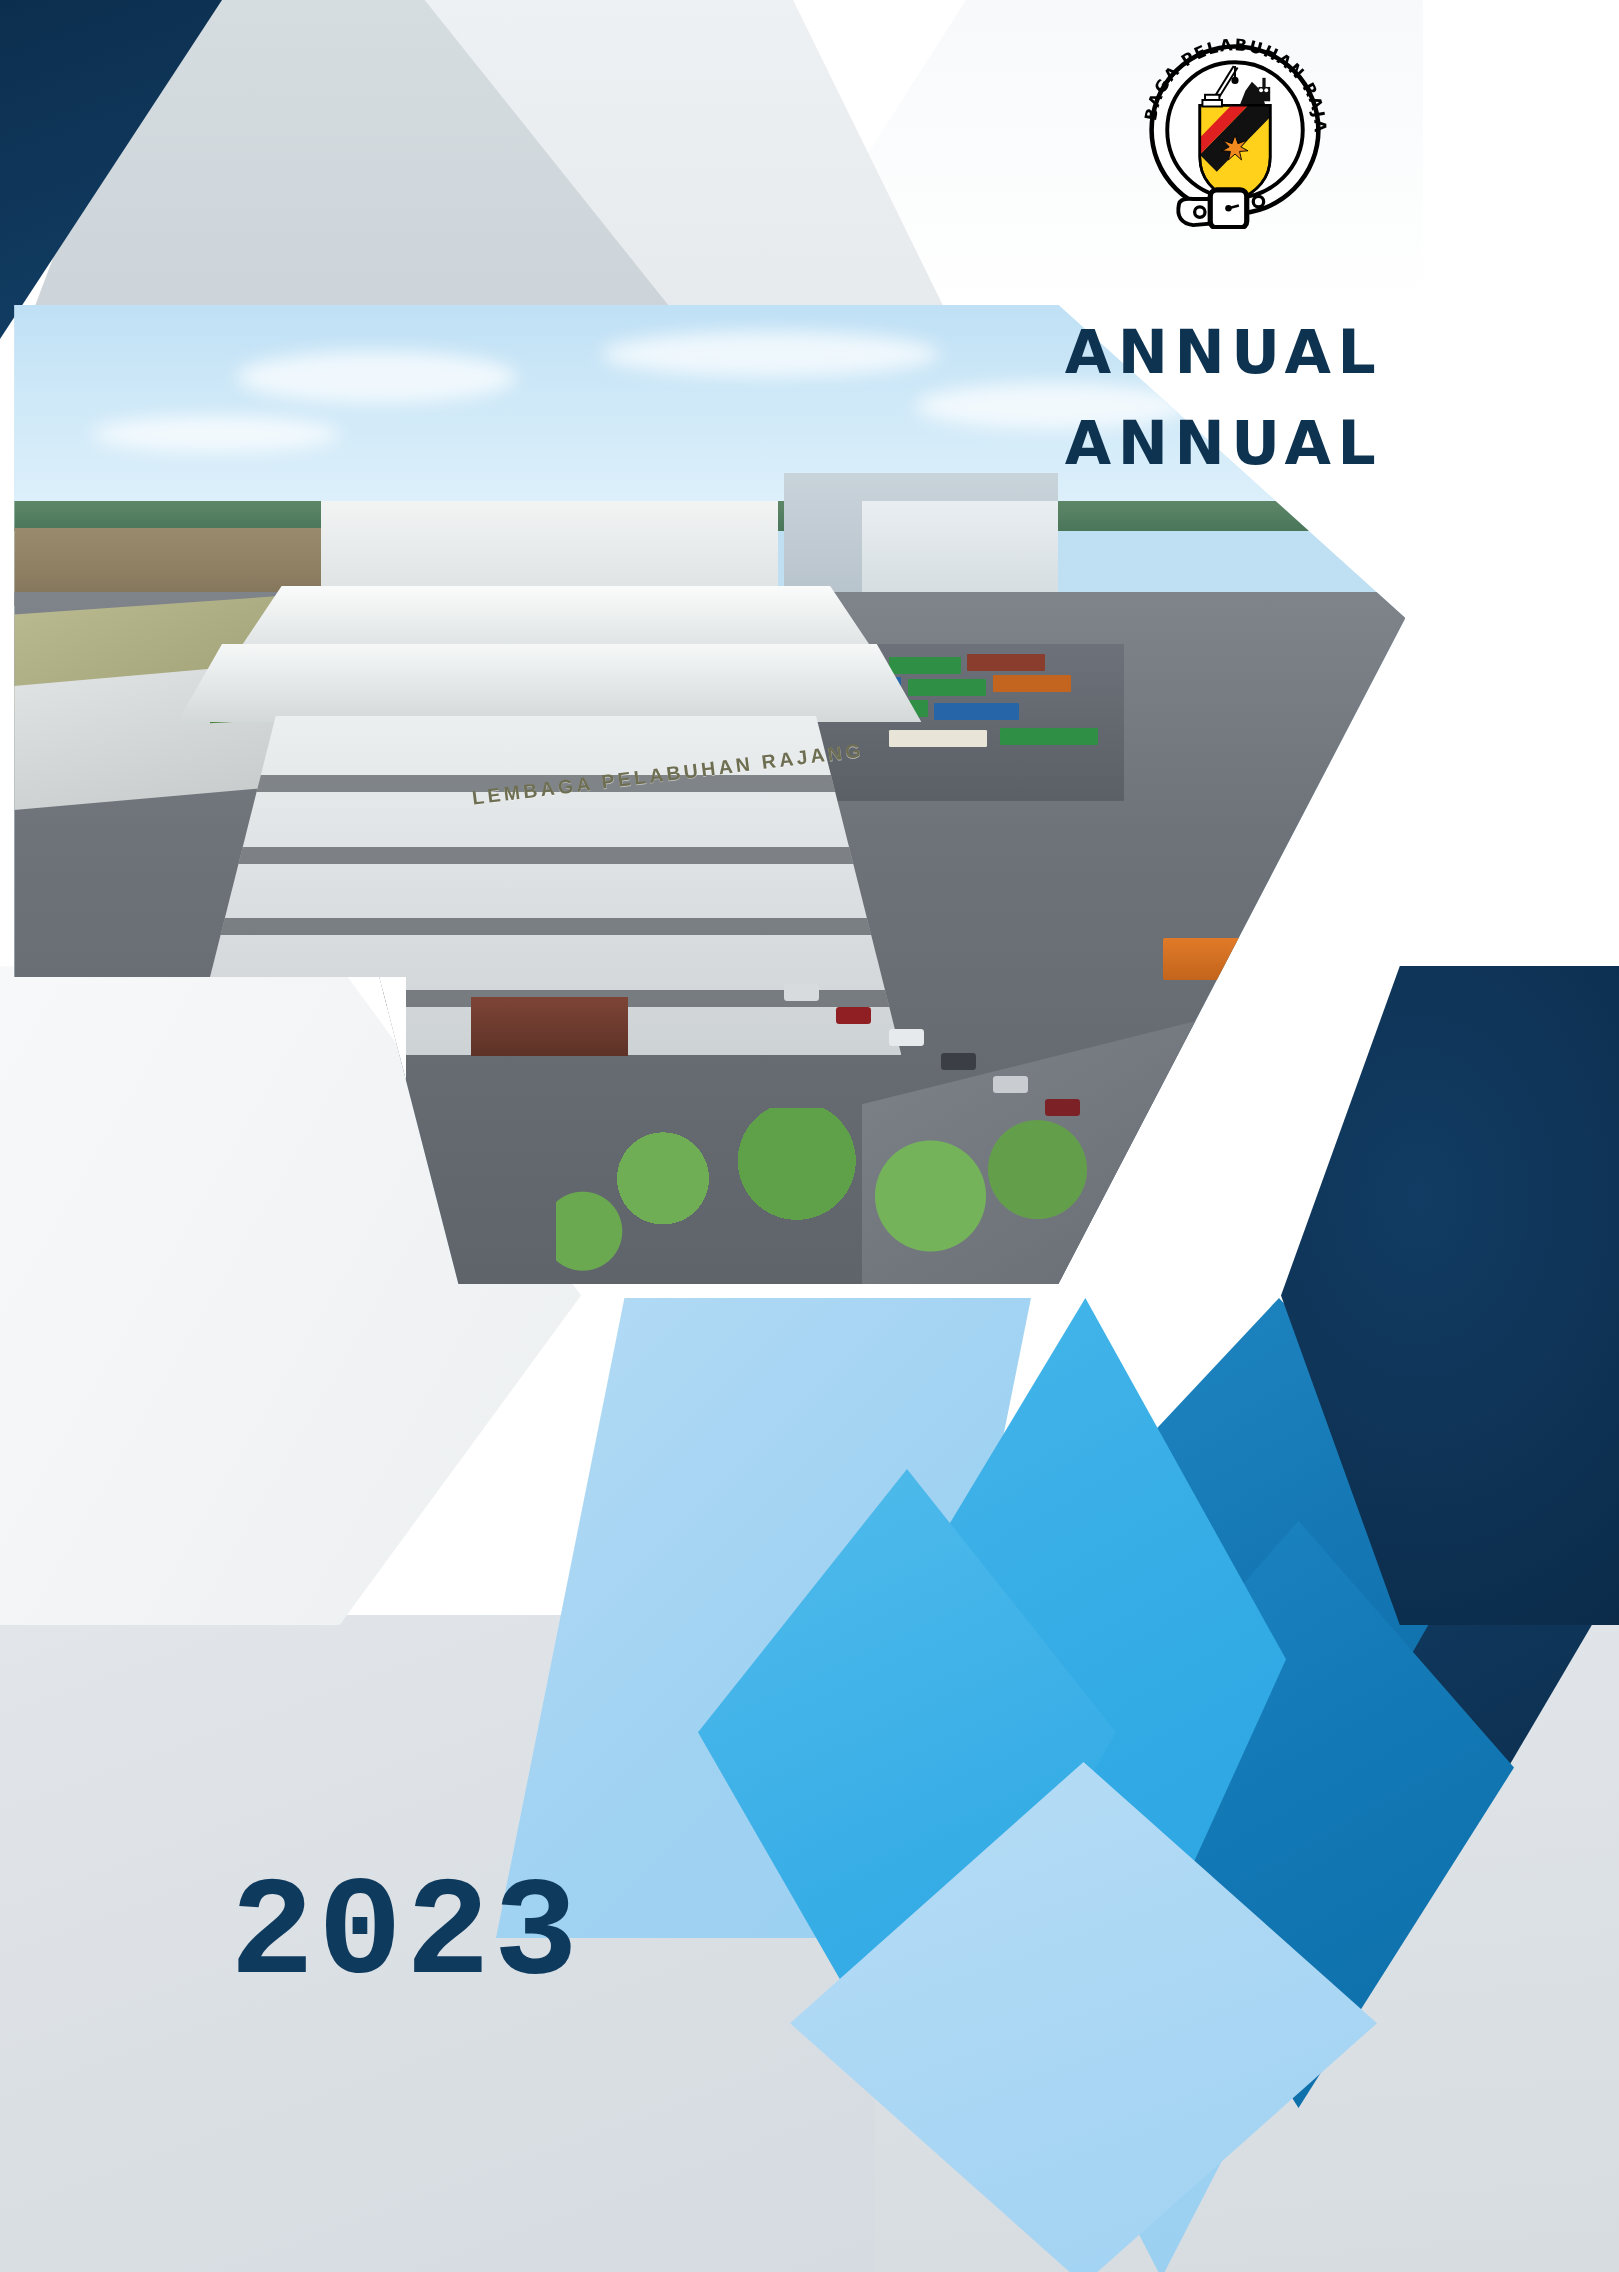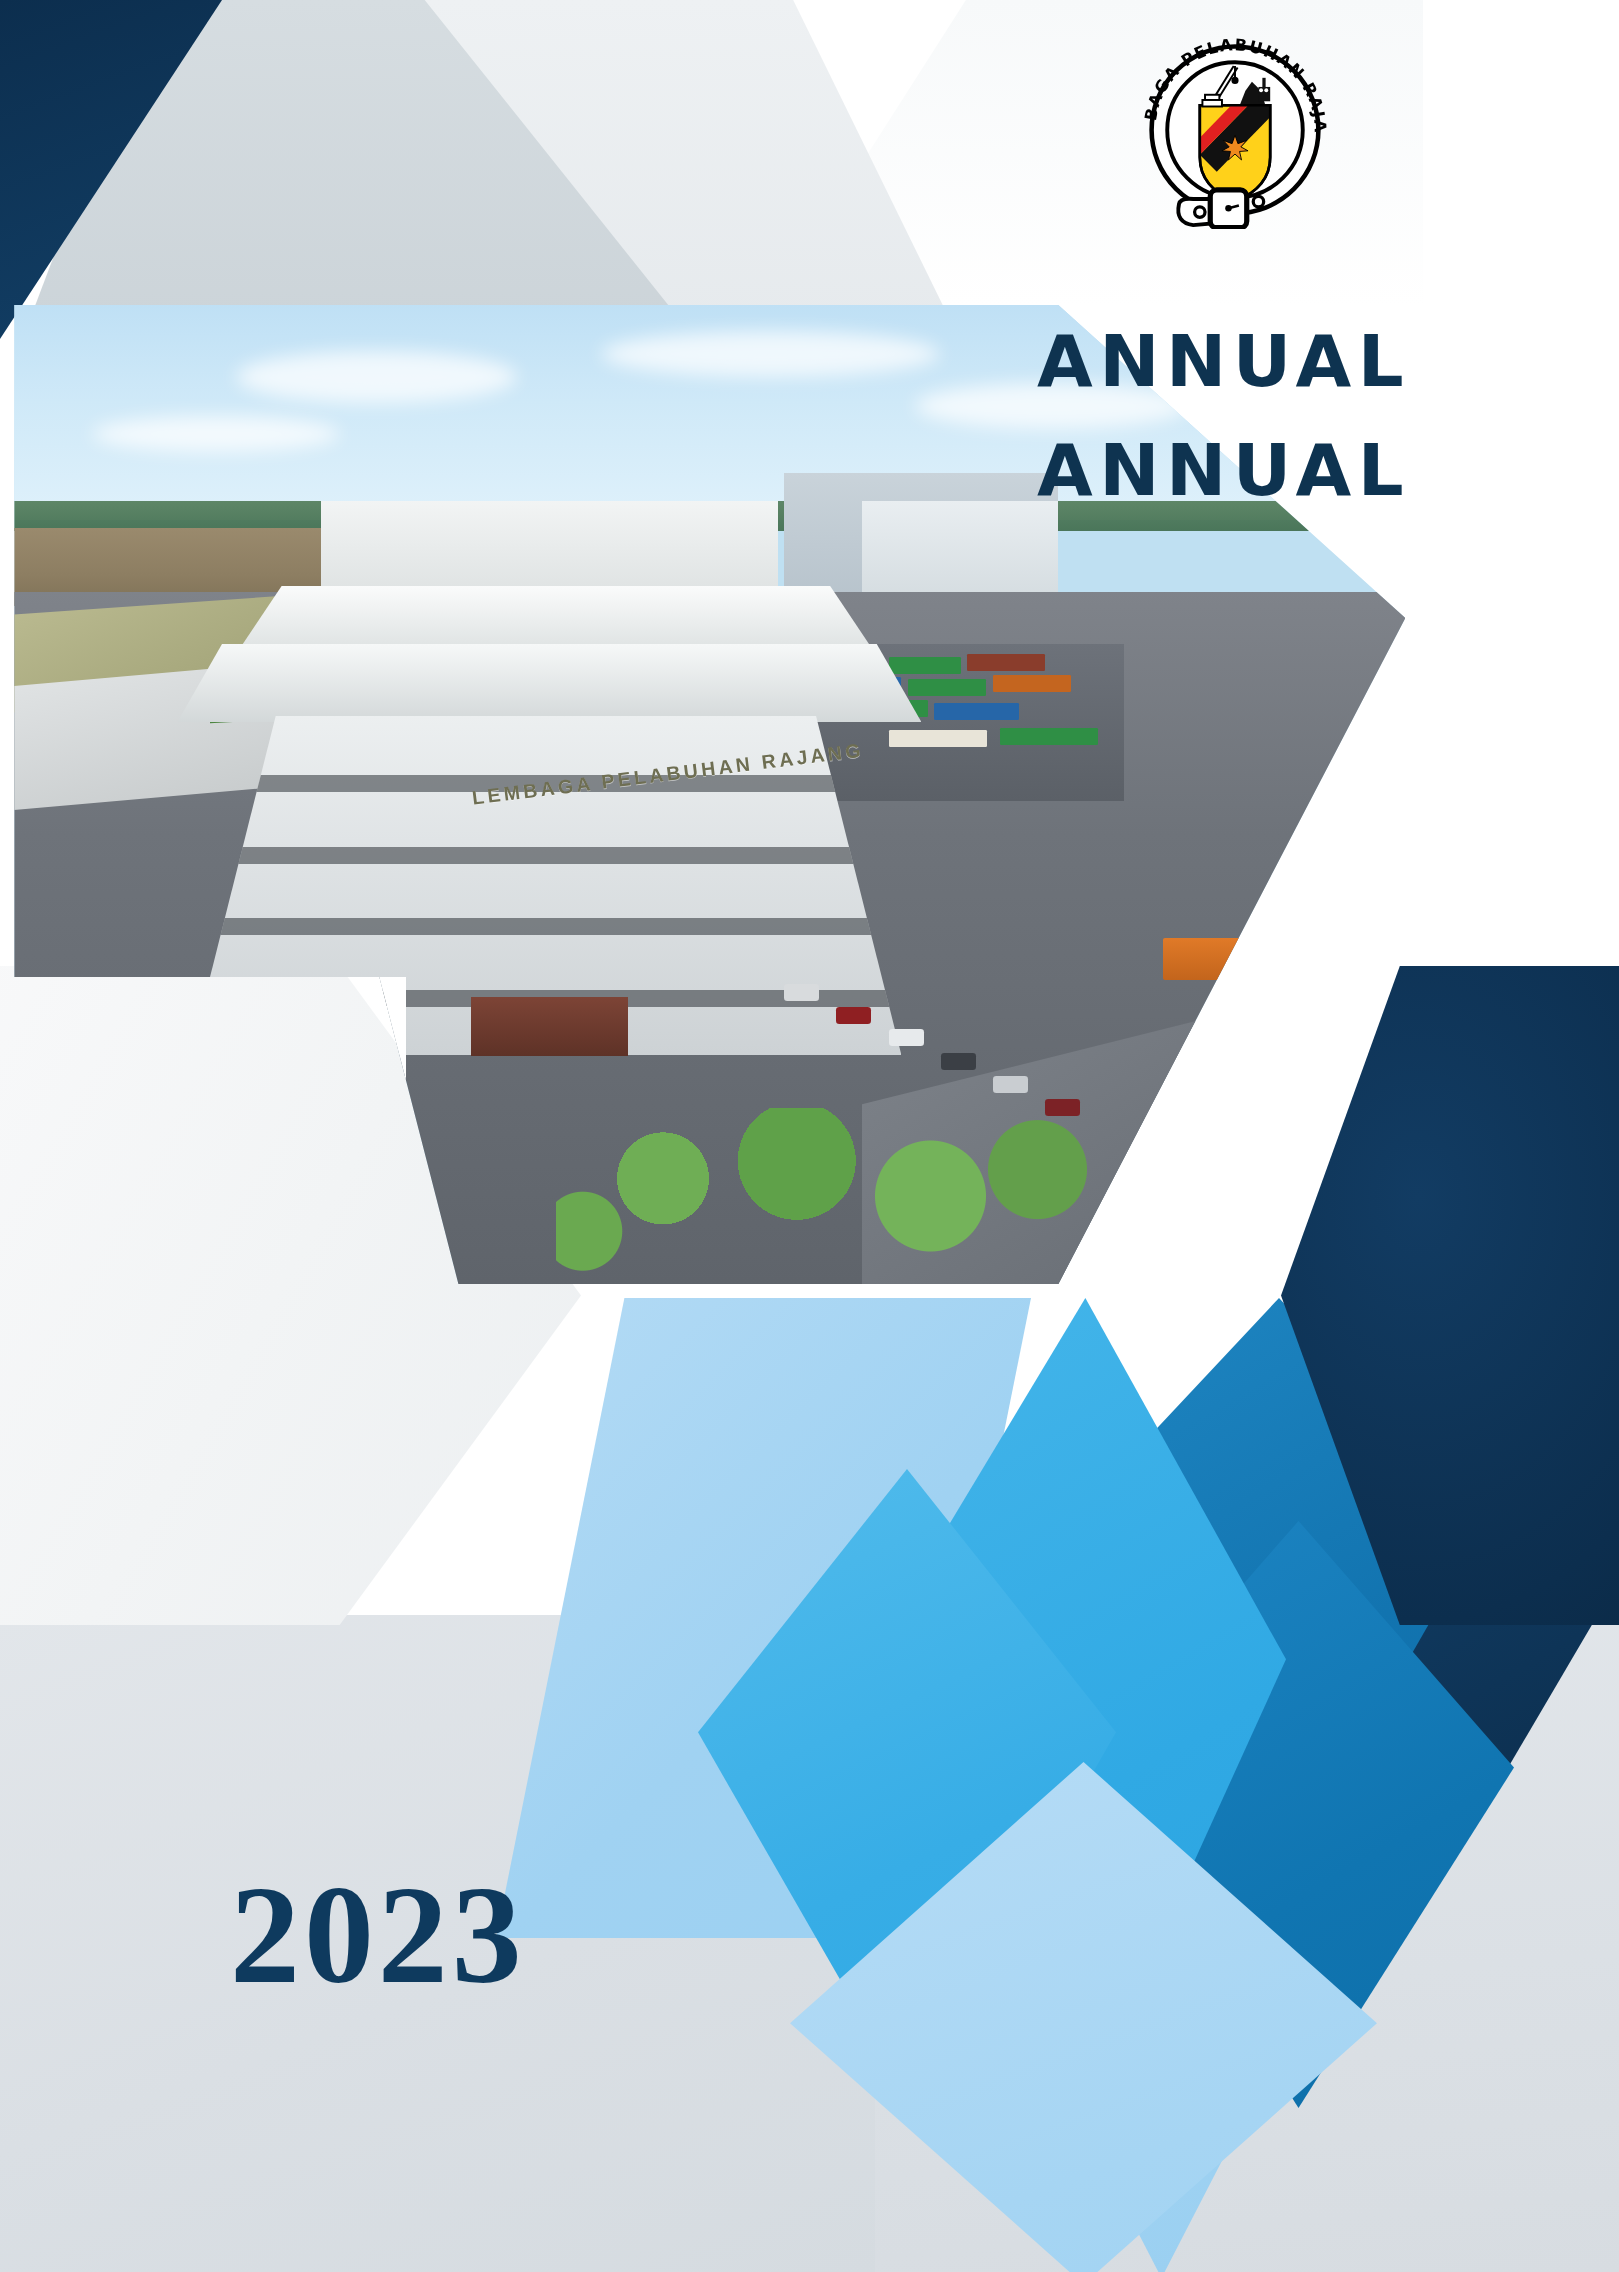--- a/index.html
+++ b/index.html
@@ -203,32 +203,32 @@
   .logo svg{display:block;width:100%;height:100%;}
 
   
   .title-block{
     position:absolute;left:868px;top:307px;width:711px;text-align:center;
   }
   .title-line{
     color:#0e3350;
     font-family:"DejaVu Sans", sans-serif;
     font-weight:700;
-    font-size:72px;
+    font-size:60px;
     letter-spacing:6.5px;
     line-height:1.52;
     margin:0;
     white-space:nowrap;
   }
 
   
   .year{
     position:absolute;left:230px;top:1865px;
     color:#0e3a5e;
-    font-family:Liberation Serif, serif;
+    font-family:Liberation Mono, monospace;
     font-weight:700;
     font-size:140px;
     letter-spacing:3.9px;
     line-height:1;
     margin:0;
     text-align:center;
   }
 </style>
 </head>
 <body>

